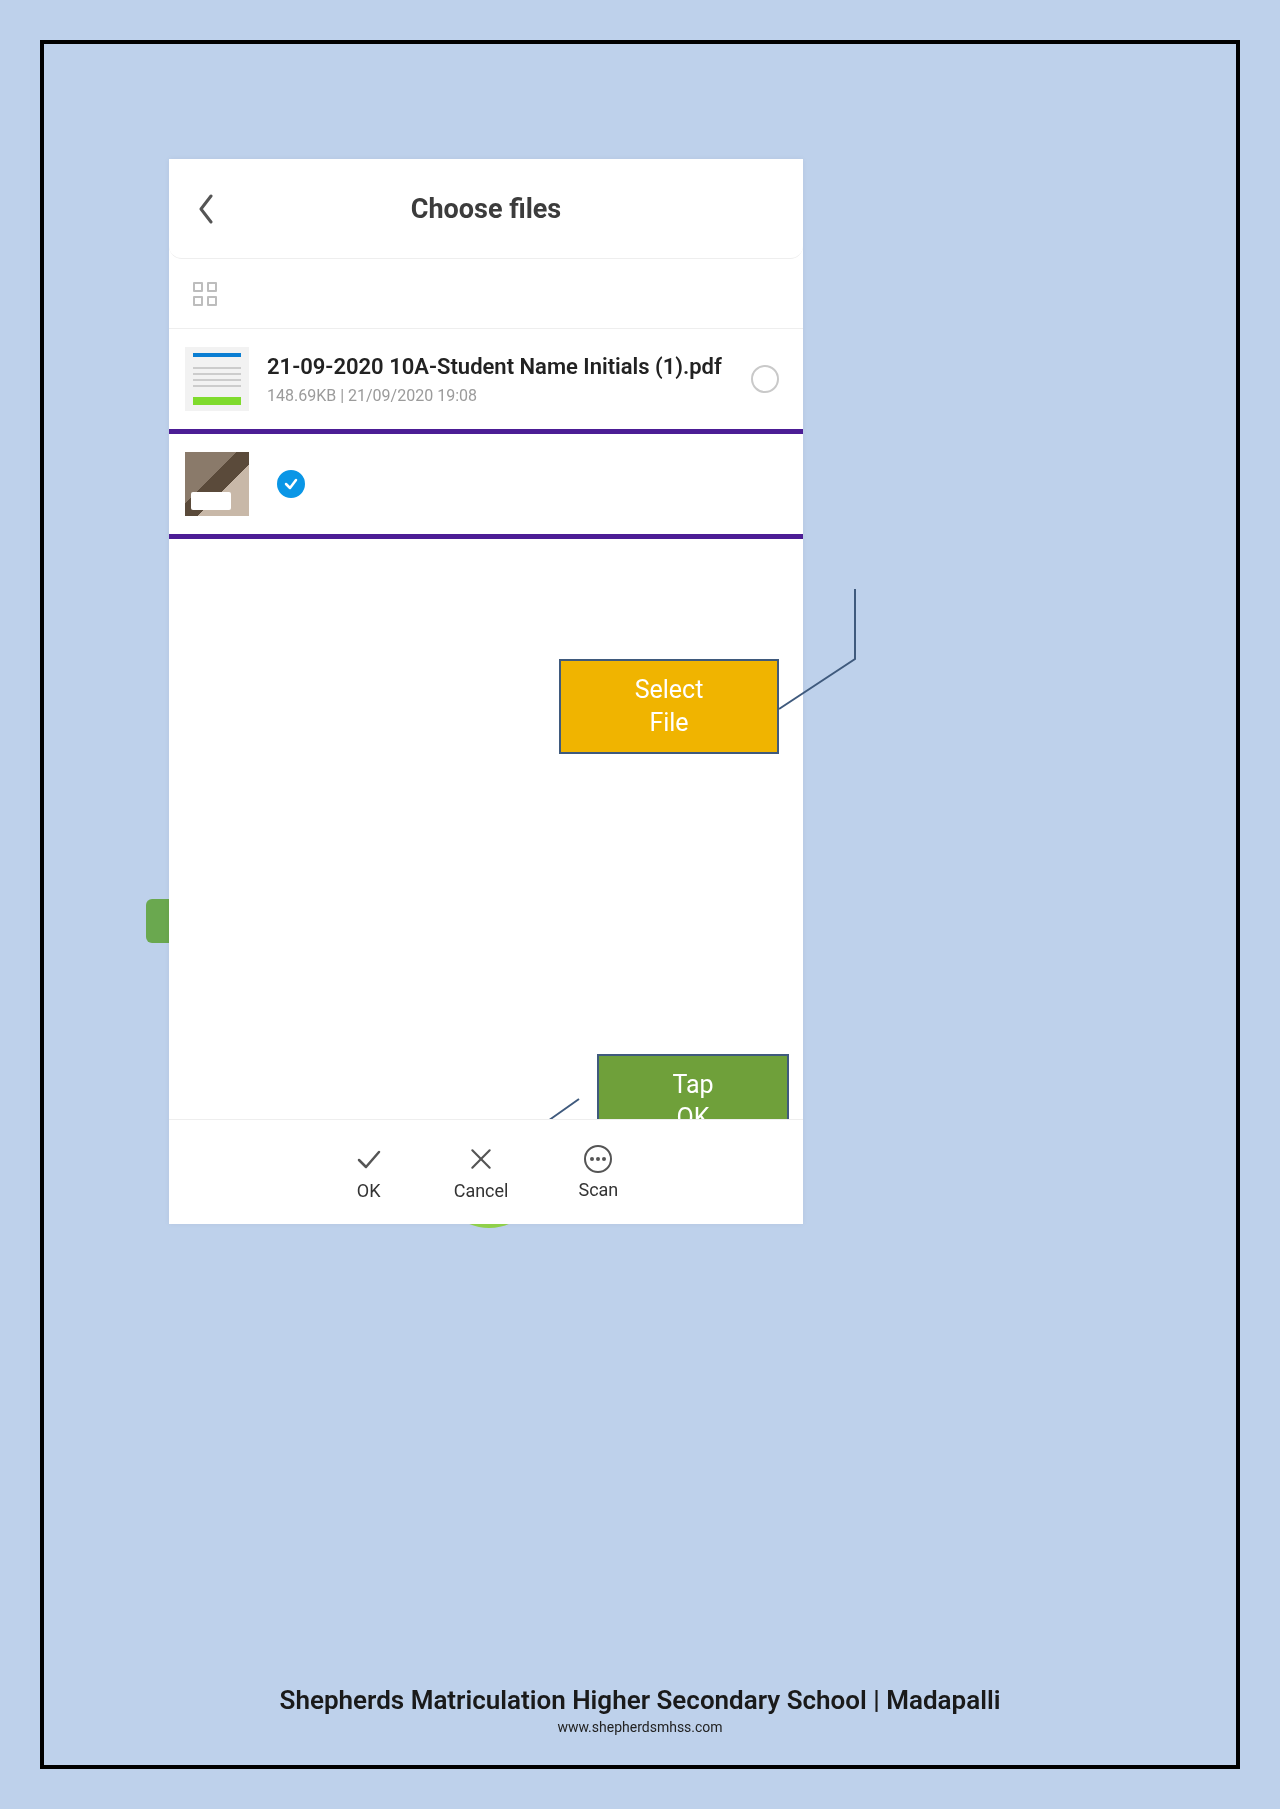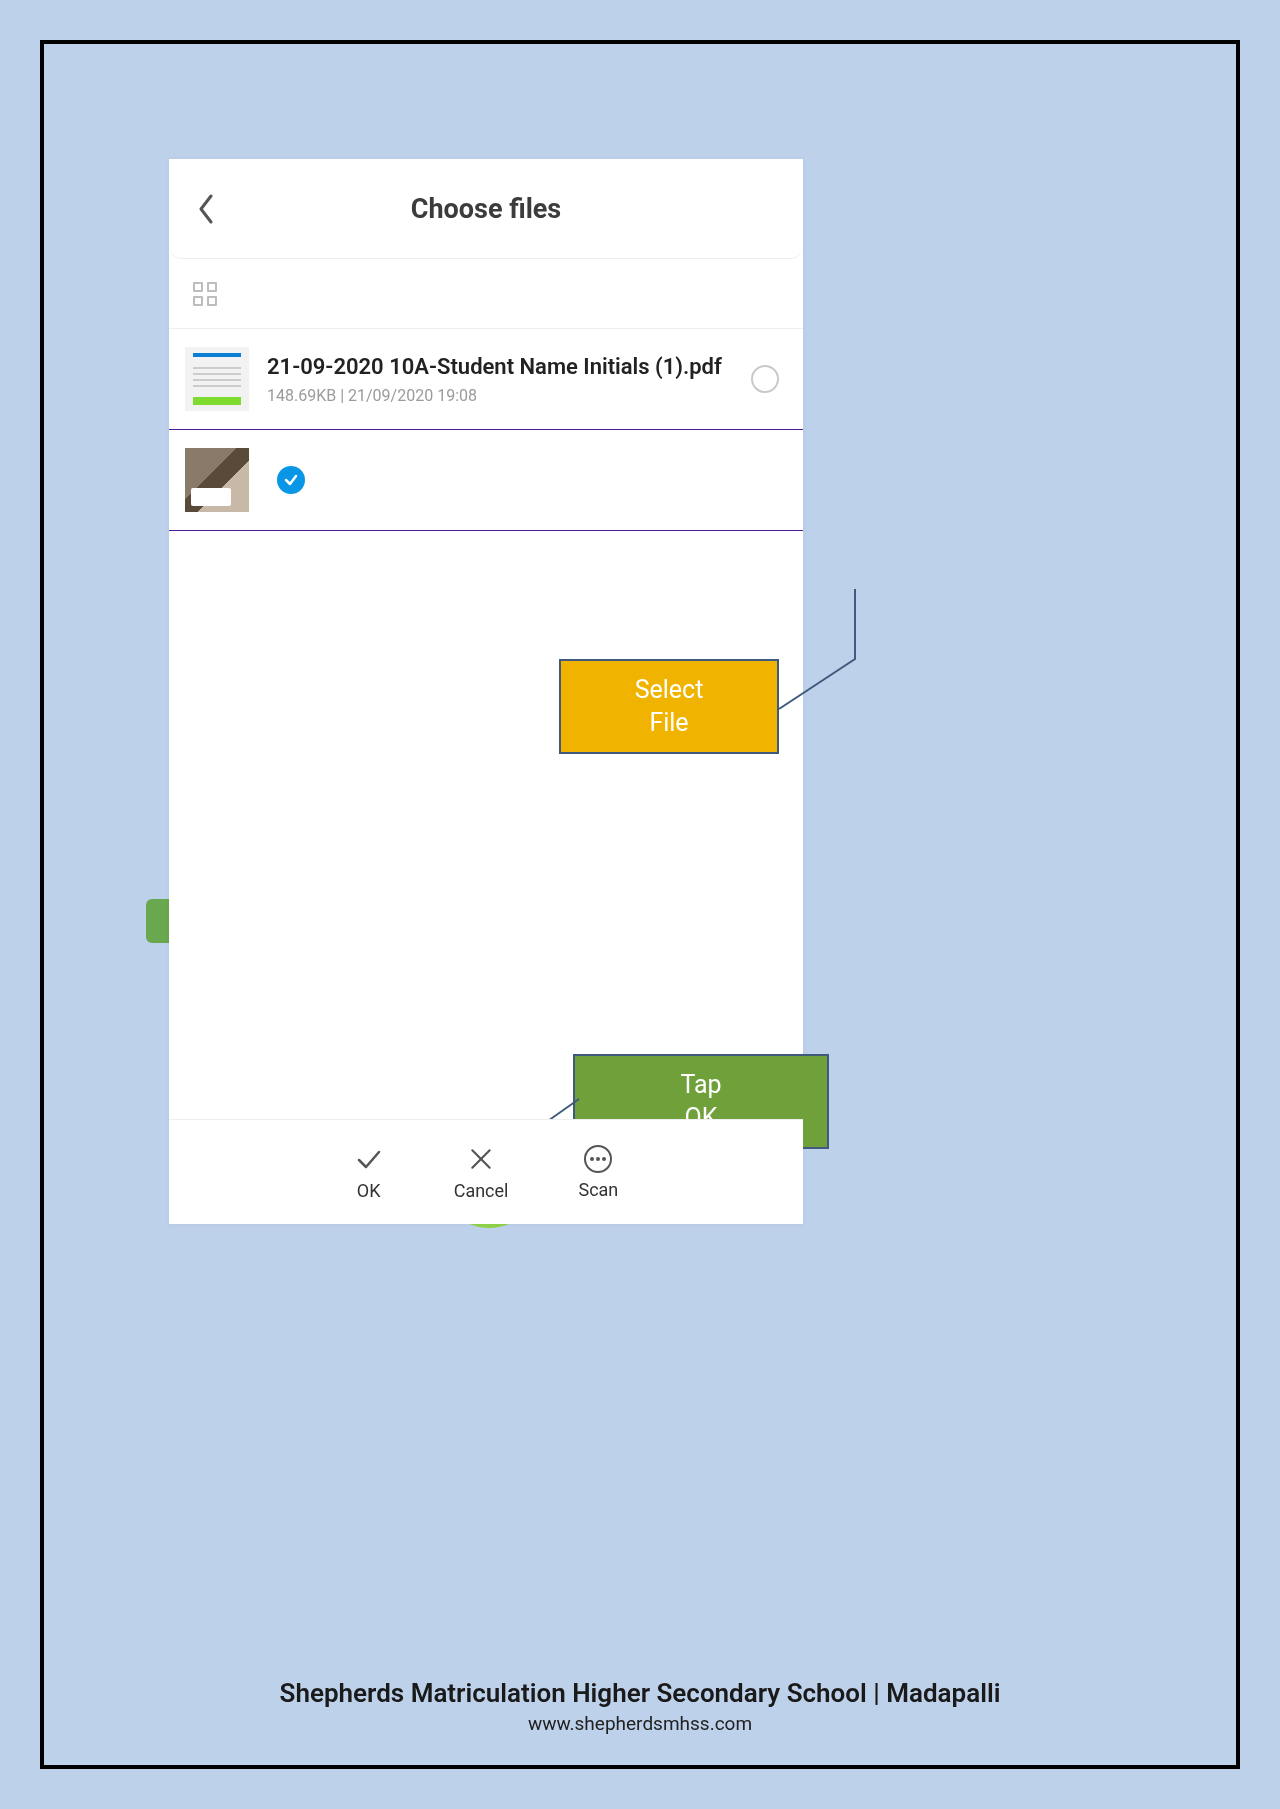--- a/index.html
+++ b/index.html
@@ -73,21 +73,21 @@
     gap: 4px;
   }
   .grid-icon span {
     border: 2px solid #bdbdbd;
     border-radius: 1px;
   }
   .file-row {
     display: flex;
     align-items: center;
     padding: 18px 24px 18px 16px;
-    border-bottom: 1px solid #4c1d95;
+    border-bottom: 5px solid #4c1d95;
   }
   .thumb {
     width: 64px; height: 64px;
     background: #f2f2f2;
     margin-right: 18px;
     position: relative;
     flex-shrink: 0;
   }
   .thumb.doc::before {
     content: "";
@@ -190,22 +190,22 @@
     color: #fff;
     white-space: pre-line;
   }
   .callout.select {
     background: #f0b400;
     left: 390px; top: 500px;
     width: 220px; height: 95px;
   }
   .callout.tap {
     background: #6fa03a;
-    left: 404px; top: 895px;
-    width: 256px; height: 95px;
+    left: 428px; top: 895px;
+    width: 192px; height: 95px;
   }
   .ring {
     position: absolute;
     width: 100px; height: 100px;
     border: 5px solid #8fd04a;
     border-radius: 50%;
     left: 270px;
     bottom: -4px;
     pointer-events: none;
   }
@@ -219,21 +219,21 @@
     bottom: 30px;
     left: 0; right: 0;
     text-align: center;
   }
   .footer-title {
     font-size: 26px;
     font-weight: 600;
     color: #1a1a1a;
   }
   .footer-url {
-    font-size: 19px;
+    font-size: 14px;
     color: #222;
     margin-top: 4px;
   }
   .peek {
     position: absolute;
     left: 102px;
     top: 855px;
     width: 28px; height: 44px;
     background: #6aa84f;
     border-radius: 6px 0 0 6px;

